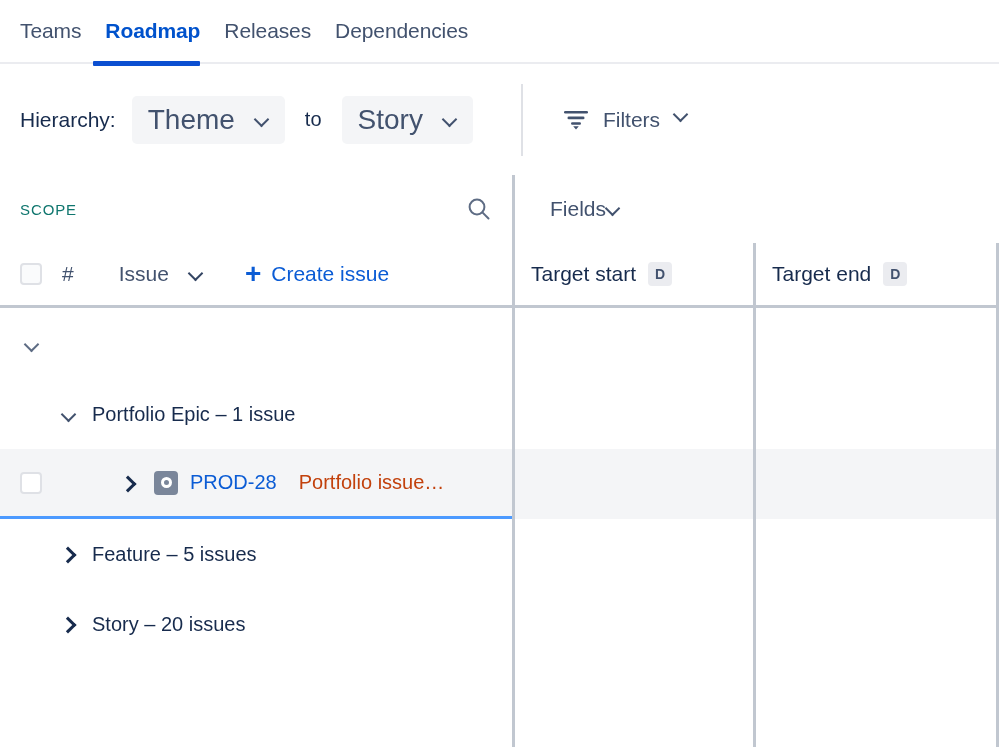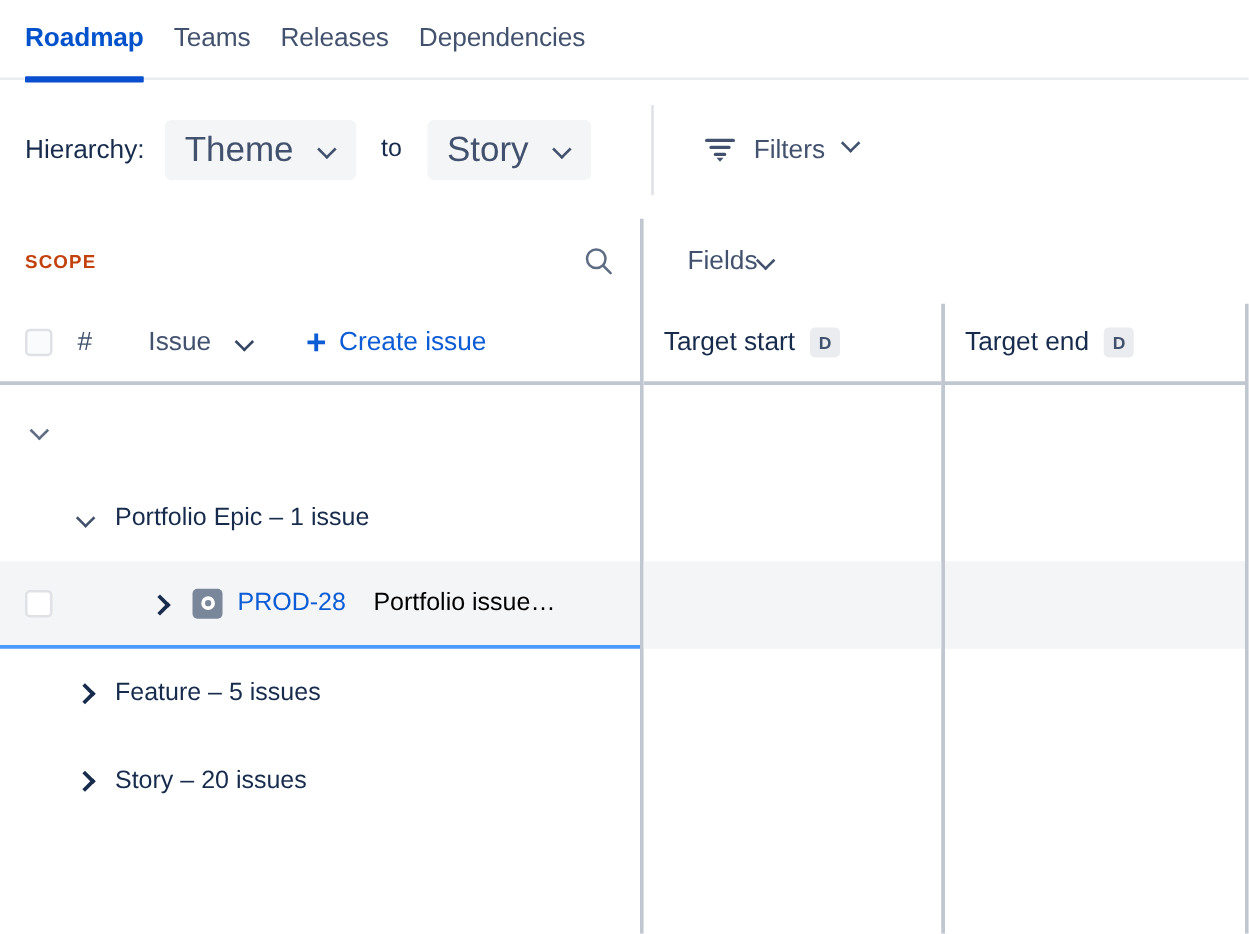--- a/index.html
+++ b/index.html
@@ -159,23 +159,23 @@
   }
 
   .scope-head {
     height: 68px;
     display: flex;
     align-items: center;
     padding: 0 20px;
   }
   .scope-title {
     font-size: 15px;
-    font-weight: bold;
+    font-weight: normal;
     letter-spacing: 0.9px;
-    color: #c2410c;
+    color: #0f766e;
     flex: 1;
   }
   .search-icon { width: 26px; height: 26px; display: block; cursor: pointer; }
 
   .scope-colhead {
     position: relative;
     height: 65px;
     display: flex;
     align-items: center;
     padding: 0 20px;
@@ -302,21 +302,21 @@
     border: 3px solid #FFFFFF;
     box-sizing: border-box;
   }
   .issue-key {
     font-size: 20px;
     color: #0B5CD5;
     white-space: nowrap;
   }
   .issue-summary {
     font-size: 20px;
-    color: #000000;
+    color: #c2410c;
     white-space: nowrap;
     overflow: hidden;
   }
 
   
   .ind-1 { margin-left: 3px; }
   .ind-2 { margin-left: 40px; }
   .ind-3 { margin-left: 78px; }
 
   
@@ -390,25 +390,25 @@
   }
   .cell.group-top { height: 71px; }
   .cell.selected-cell { background: #F4F5F7; }
 </style>
 </head>
 <body>
 
 <div id="app">
 
   <div class="tabbar">
+    <button class="tab">
+      <span>Teams</span>
+    </button>
     <button class="tab active">
       <span>Roadmap</span>
-    </button>
-    <button class="tab">
-      <span>Teams</span>
     </button>
     <button class="tab">
       <span>Releases</span>
     </button>
     <button class="tab">
       <span>Dependencies</span>
     </button>
   </div>
 
   <div class="hierarchybar">

